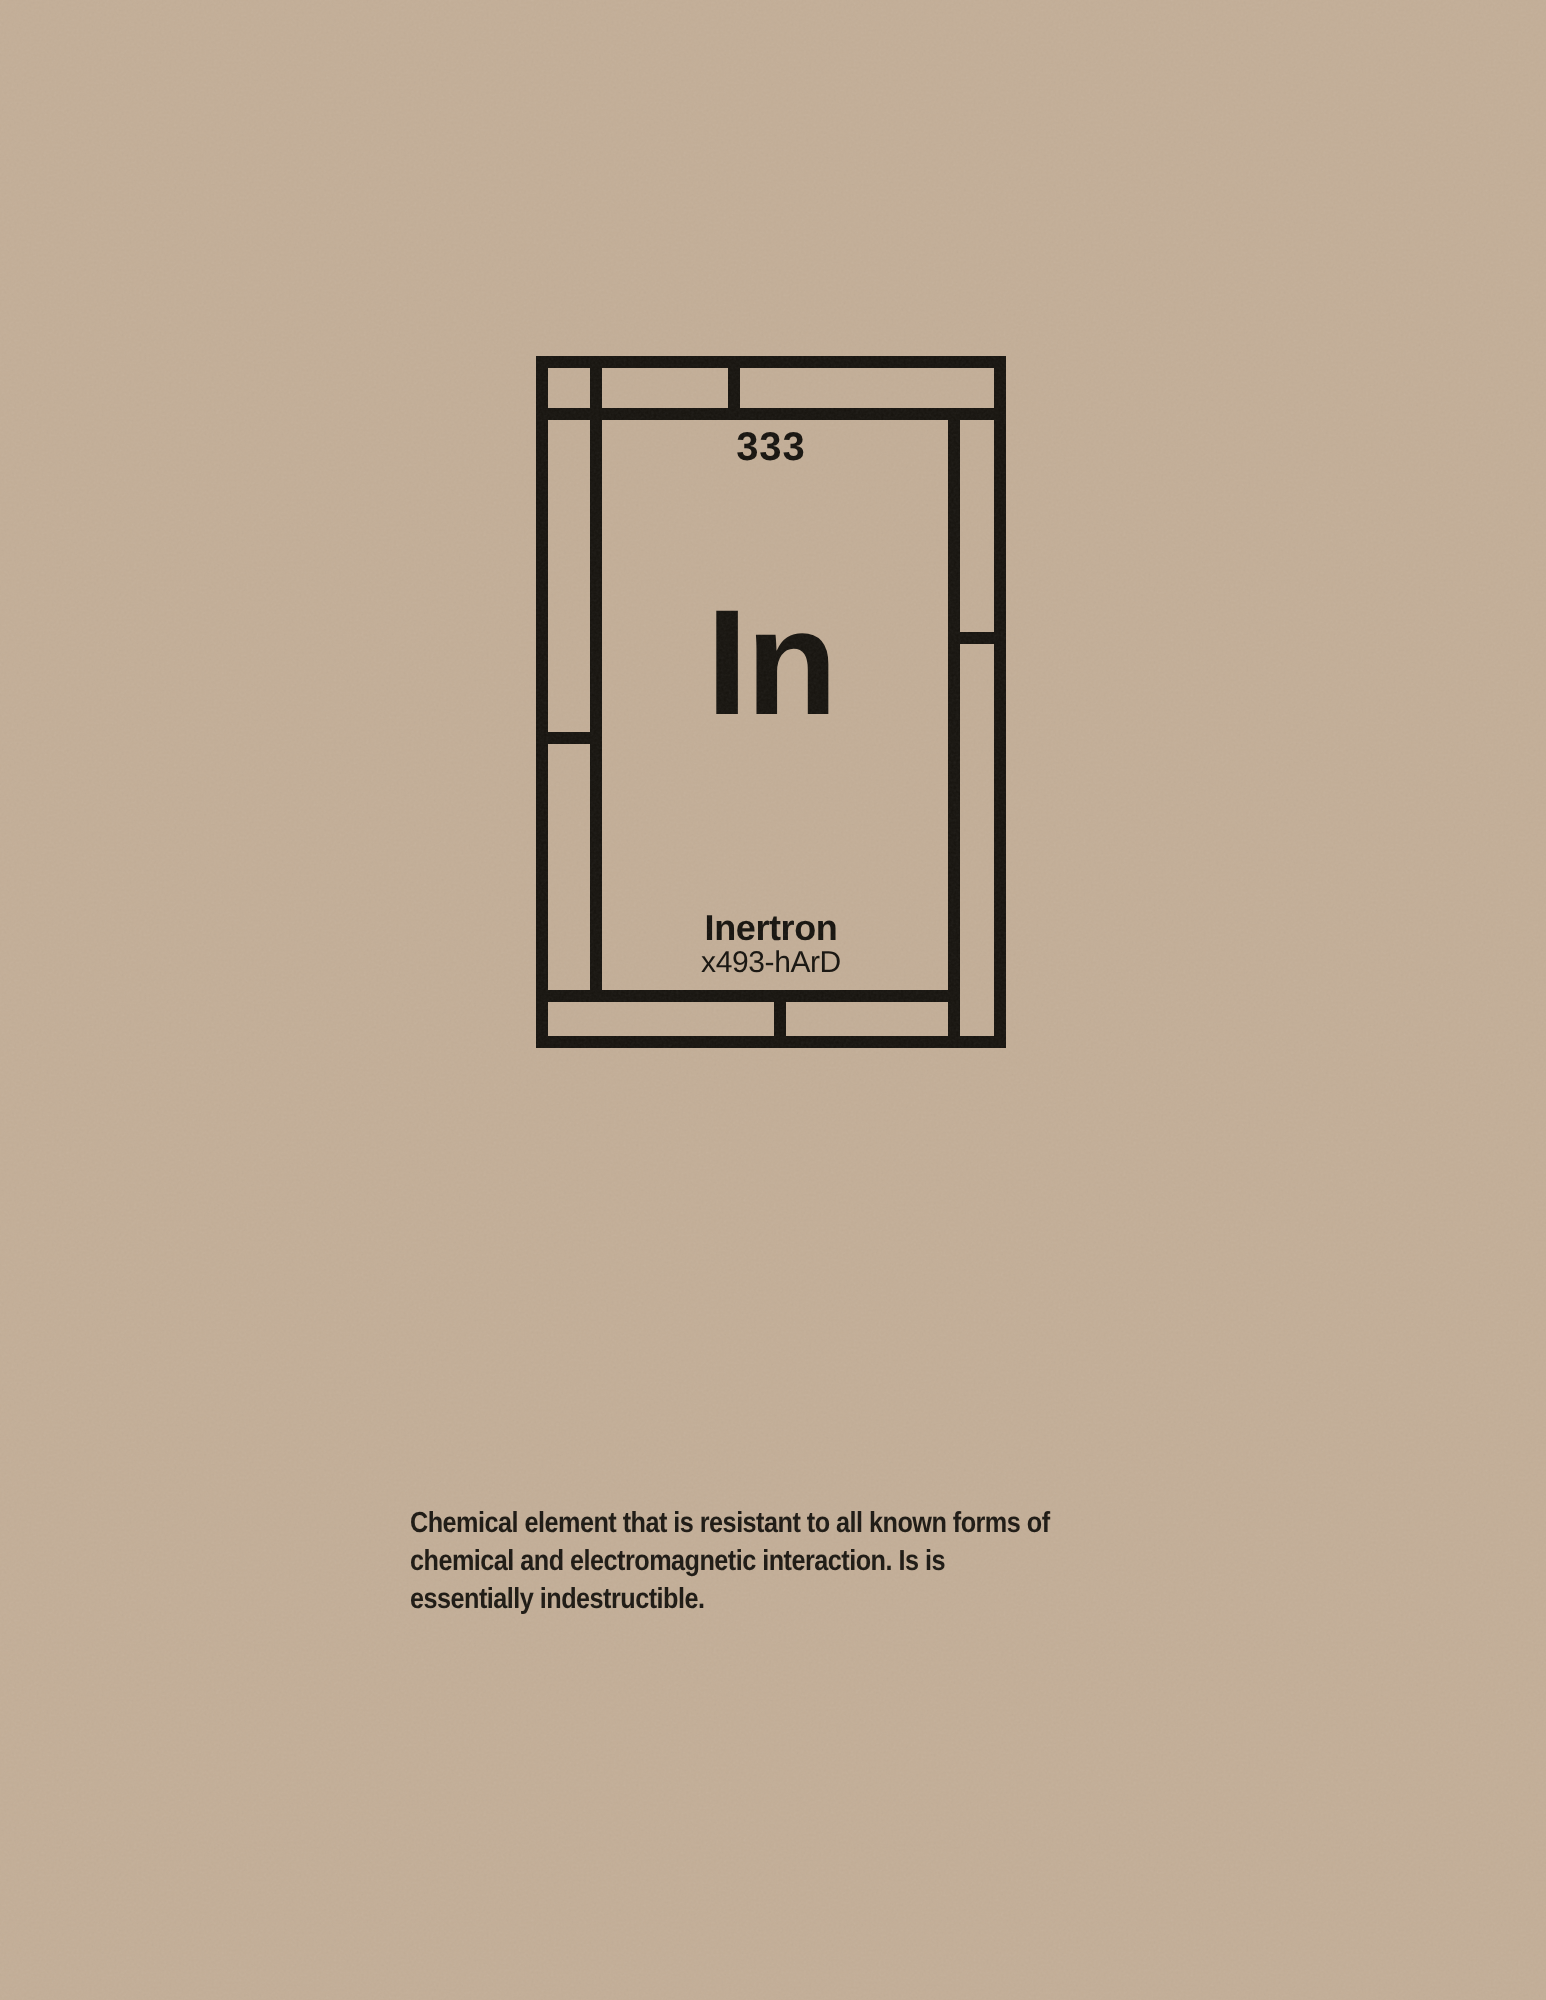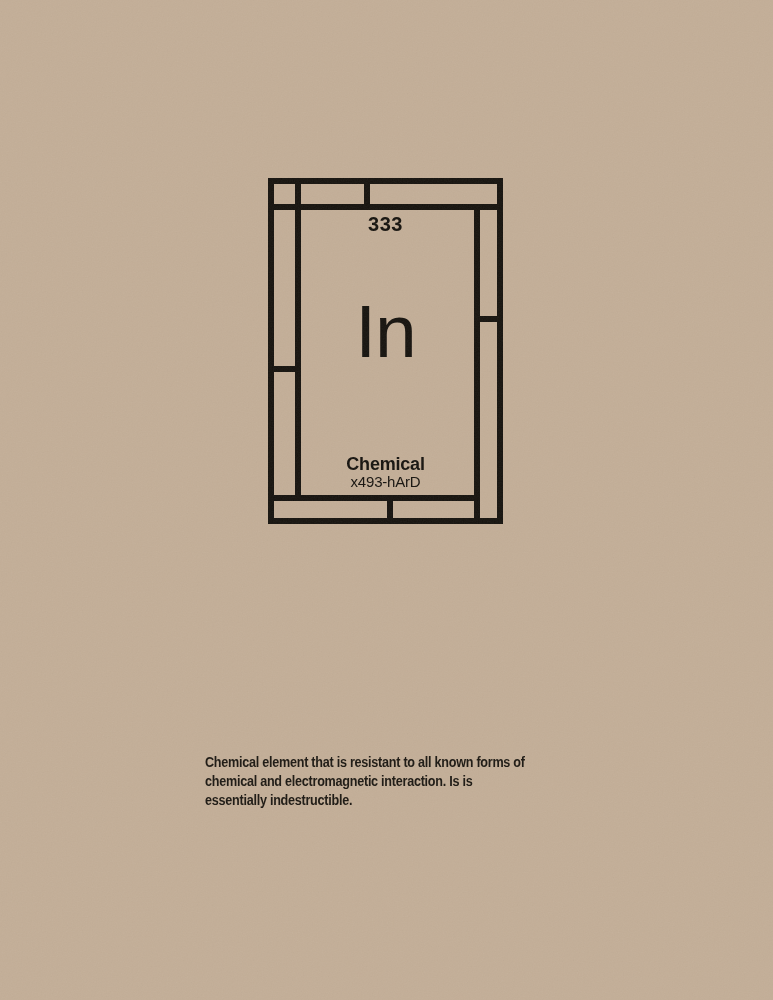--- a/index.html
+++ b/index.html
@@ -44,21 +44,21 @@
   .db { left: 119px; top: 317px; width: 6px;  height: 29px; }
 
   .card .txt {
     position: absolute; left: 0; width: 235px;
     text-align: center; color: #16130e; line-height: 1;
   }
   .atomic-number {
     top: 36px; font-size: 20px; font-weight: bold; letter-spacing: 0.5px;
   }
   .symbol {
-    top: 116px; font-size: 75px; font-weight: normal; letter-spacing: -1px;
+    top: 116px; font-size: 75px; font-weight: bold; letter-spacing: -1px;
   }
   .el-name {
     top: 277px; font-size: 18px; font-weight: bold; letter-spacing: -0.2px;
   }
   .el-designation {
     top: 296px; font-size: 15px; font-weight: normal; letter-spacing: -0.2px;
   }
   .description {
     position: absolute;
     left: 205px; top: 753px;
@@ -85,21 +85,21 @@
     <div class="ln il"></div>
     <div class="ln ir"></div>
     <div class="ln ib"></div>
     <div class="ln dt"></div>
     <div class="ln dl"></div>
     <div class="ln dr"></div>
     <div class="ln db"></div>
 
     <div class="txt atomic-number">333</div>
     <div class="txt symbol">In</div>
-    <div class="txt el-name">Chemical</div>
+    <div class="txt el-name">Inertron</div>
     <div class="txt el-designation">x493-hArD</div>
   </div>
 
   <div class="description">
     <div class="dline">Chemical element that is resistant to all known forms of</div>
     <div class="dline">chemical and electromagnetic interaction. Is is</div>
     <div class="dline">essentially indestructible.</div>
   </div>
 
   <svg class="grain" xmlns="http://www.w3.org/2000/svg" width="773" height="1000">

